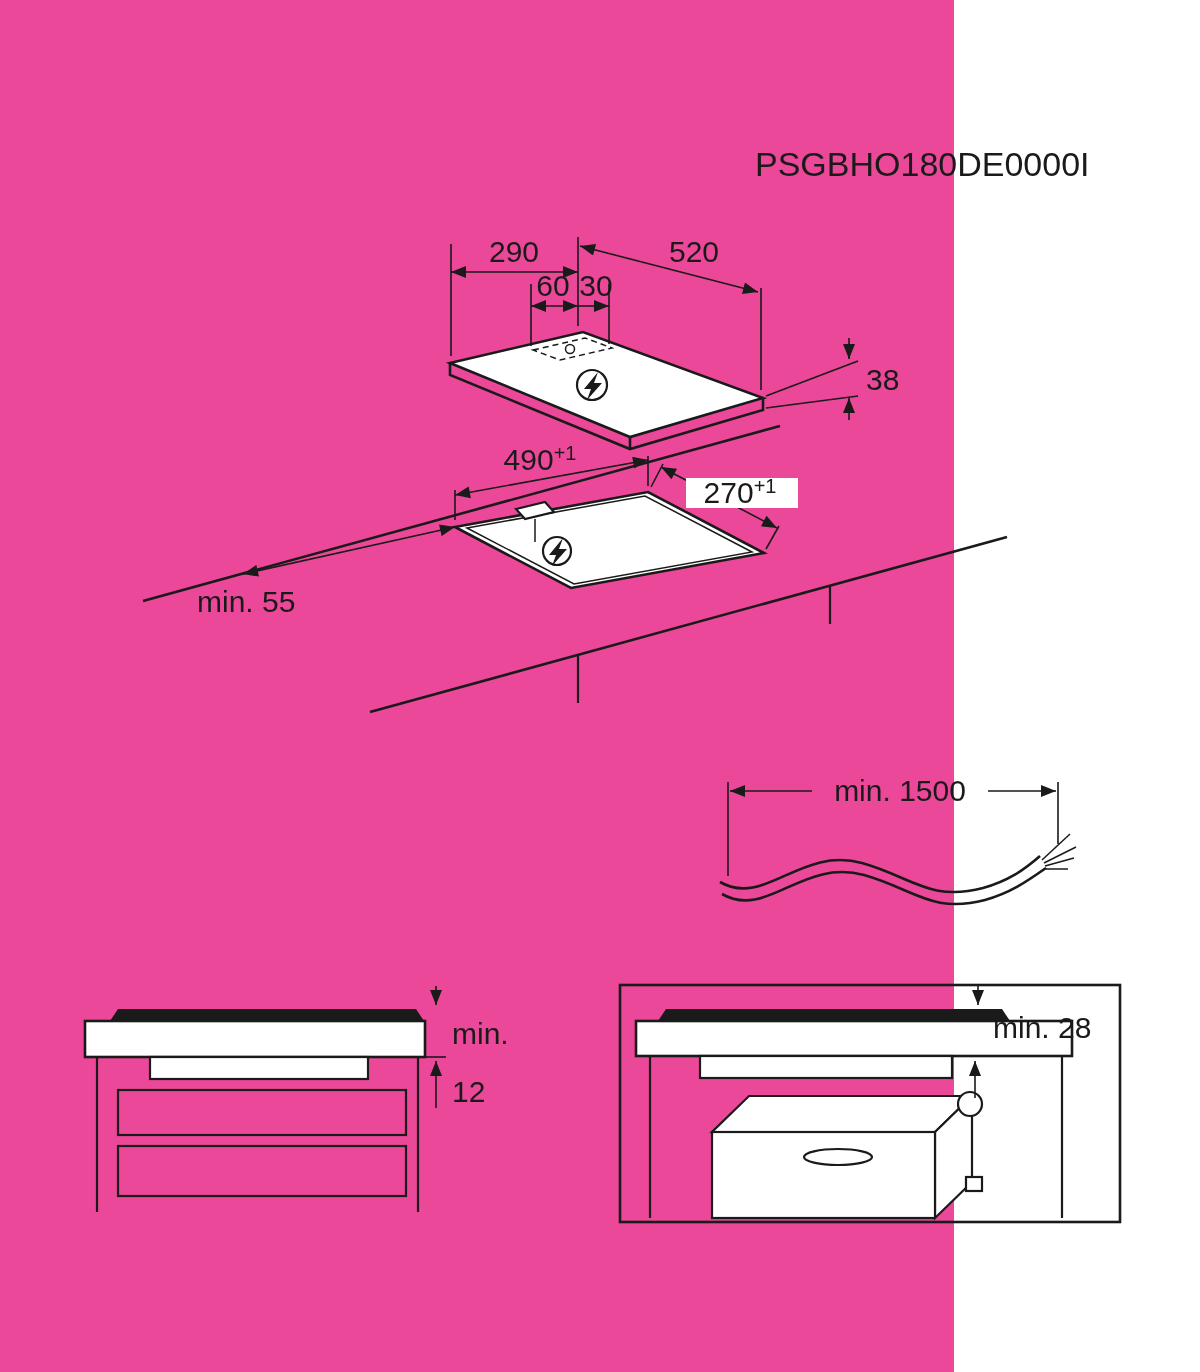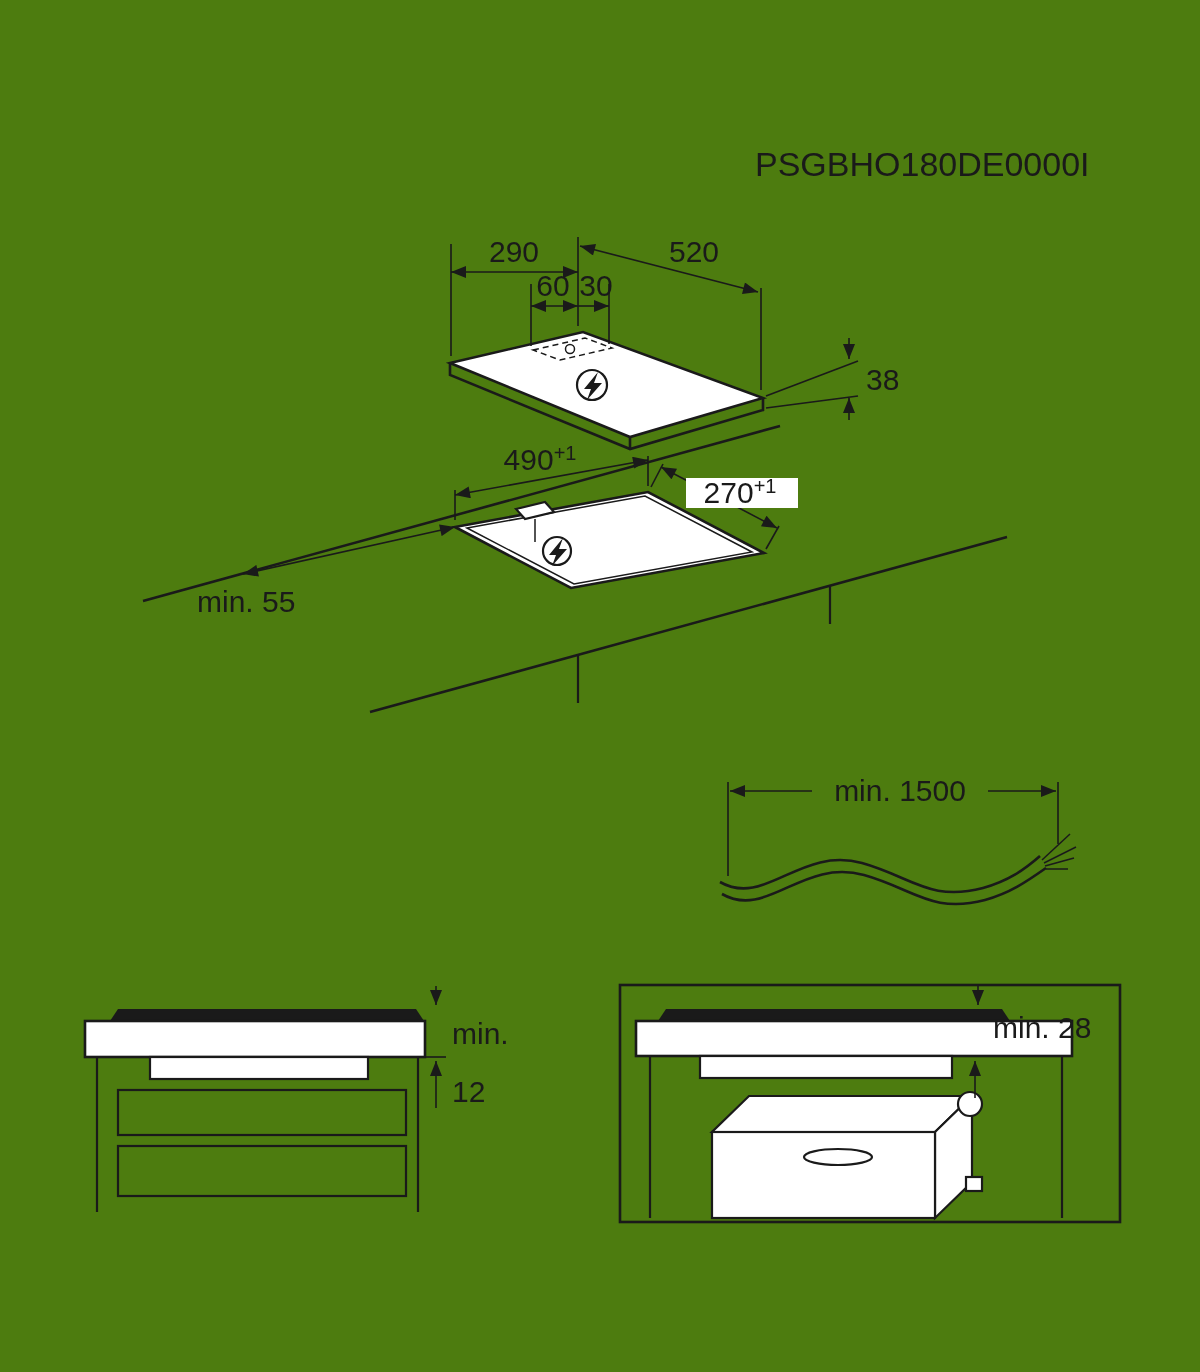--- a/index.html
+++ b/index.html
@@ -1,16 +1,16 @@
 <!DOCTYPE html>
 <html><head>
 <meta charset="utf-8">
 <style>
   html,body{margin:0;padding:0;background:#ffffff}
-  .page{width:1200px;height:1372px;background:#4d7c0f;position:relative}
+  .page{width:954px;height:1372px;background:#ec4899;position:relative}
   svg{display:block}
   text{font-family:"Liberation Sans","DejaVu Sans",sans-serif;fill:#1a1a1a}
   .dim-text{font-size:30px}
   .sup{font-size:20px}
   .title-text{font-size:34px}
   .stroke{stroke:#1a1a1a;fill:none}
   .thick{stroke-width:2.6}
   .med{stroke-width:2.2}
   .thin{stroke-width:1.5}
   .dim{stroke:#1a1a1a;stroke-width:1.6;fill:none}

